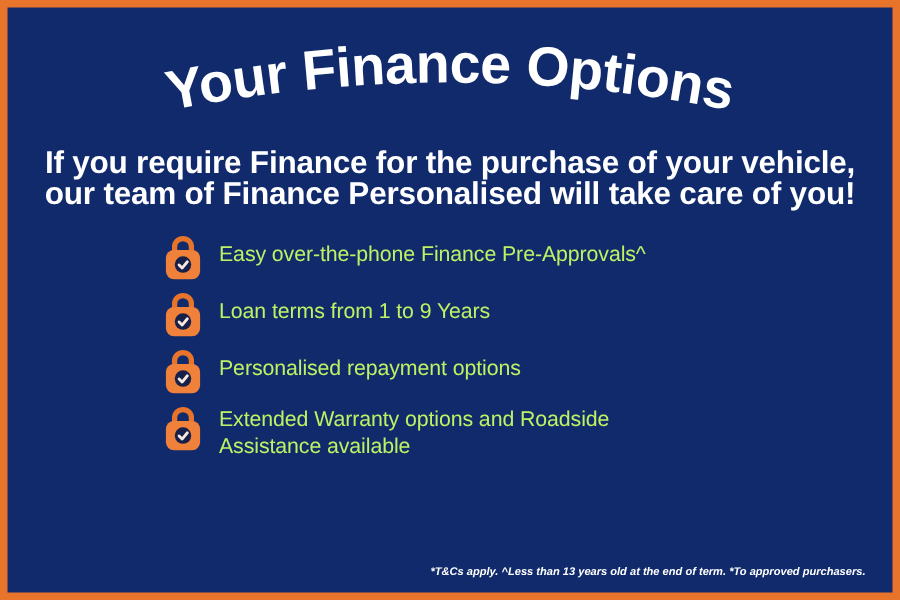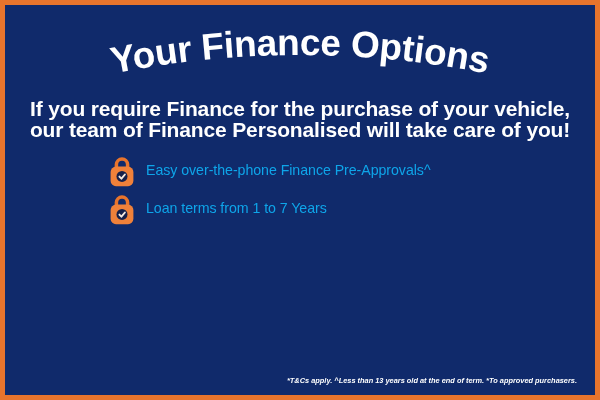--- a/index.html
+++ b/index.html
@@ -94,21 +94,21 @@
     width: 28px;
     height: 31px;
     margin-right: 10px;
     position: relative;
     top: 1px;
   }
 
   .lock-icon svg { display: block; width: 28px; height: 31px; }
 
   .bullet-text {
-    color: #0ea5e9;
+    color: #bef264;
     font-size: 14.2px;
     font-weight: normal;
     line-height: 18px;
     padding-top: 6px;
     letter-spacing: -0.05px;
     max-width: 330px;
   }
 
   .bullet.two-line .bullet-text { padding-top: 2px; }
 
@@ -176,24 +176,46 @@
 
       <div class="bullet">
         <span class="lock-icon">
           <svg viewBox="0 0 28 31">
             <path d="M8.4 11.5 V8.6 a5.6 5.6 0 0 1 11.2 0 V11.5" fill="none" stroke="#e8742c" stroke-width="3.5" stroke-linecap="round"></path>
             <rect x="2.6" y="10.6" width="22.8" height="19.6" rx="5.4" fill="#f0813a"></rect>
             <circle cx="14" cy="20.4" r="5.5" fill="#16204a"></circle>
             <path d="M11.4 20.6 l2 2.1 3.5 -4.2" fill="none" stroke="#f6e9df" stroke-width="1.9" stroke-linecap="round" stroke-linejoin="round"></path>
           </svg>
         </span>
-        <span class="bullet-text">Loan terms from 1 to 7 Years</span>
-      </div>
-
-
-
+        <span class="bullet-text">Loan terms from 1 to 9 Years</span>
+      </div>
+
+      <div class="bullet">
+        <span class="lock-icon">
+          <svg viewBox="0 0 28 31">
+            <path d="M8.4 11.5 V8.6 a5.6 5.6 0 0 1 11.2 0 V11.5" fill="none" stroke="#e8742c" stroke-width="3.5" stroke-linecap="round"></path>
+            <rect x="2.6" y="10.6" width="22.8" height="19.6" rx="5.4" fill="#f0813a"></rect>
+            <circle cx="14" cy="20.4" r="5.5" fill="#16204a"></circle>
+            <path d="M11.4 20.6 l2 2.1 3.5 -4.2" fill="none" stroke="#f6e9df" stroke-width="1.9" stroke-linecap="round" stroke-linejoin="round"></path>
+          </svg>
+        </span>
+        <span class="bullet-text">Personalised repayment options</span>
+      </div>
+
+
+      <div class="bullet two-line">
+        <span class="lock-icon">
+          <svg viewBox="0 0 28 31">
+            <path d="M8.4 11.5 V8.6 a5.6 5.6 0 0 1 11.2 0 V11.5" fill="none" stroke="#e8742c" stroke-width="3.5" stroke-linecap="round"></path>
+            <rect x="2.6" y="10.6" width="22.8" height="19.6" rx="5.4" fill="#f0813a"></rect>
+            <circle cx="14" cy="20.4" r="5.5" fill="#16204a"></circle>
+            <path d="M11.4 20.6 l2 2.1 3.5 -4.2" fill="none" stroke="#f6e9df" stroke-width="1.9" stroke-linecap="round" stroke-linejoin="round"></path>
+          </svg>
+        </span>
+        <span class="bullet-text">Extended Warranty options and Roadside Assistance available</span>
+      </div>
 
     </div>
 
     <div id="disclaimer-2">*T&amp;Cs apply.  ^Less than 13 years old at the end of term. *To approved purchasers.</div>
 
   </div>
 </div>
 
 </body></html>

